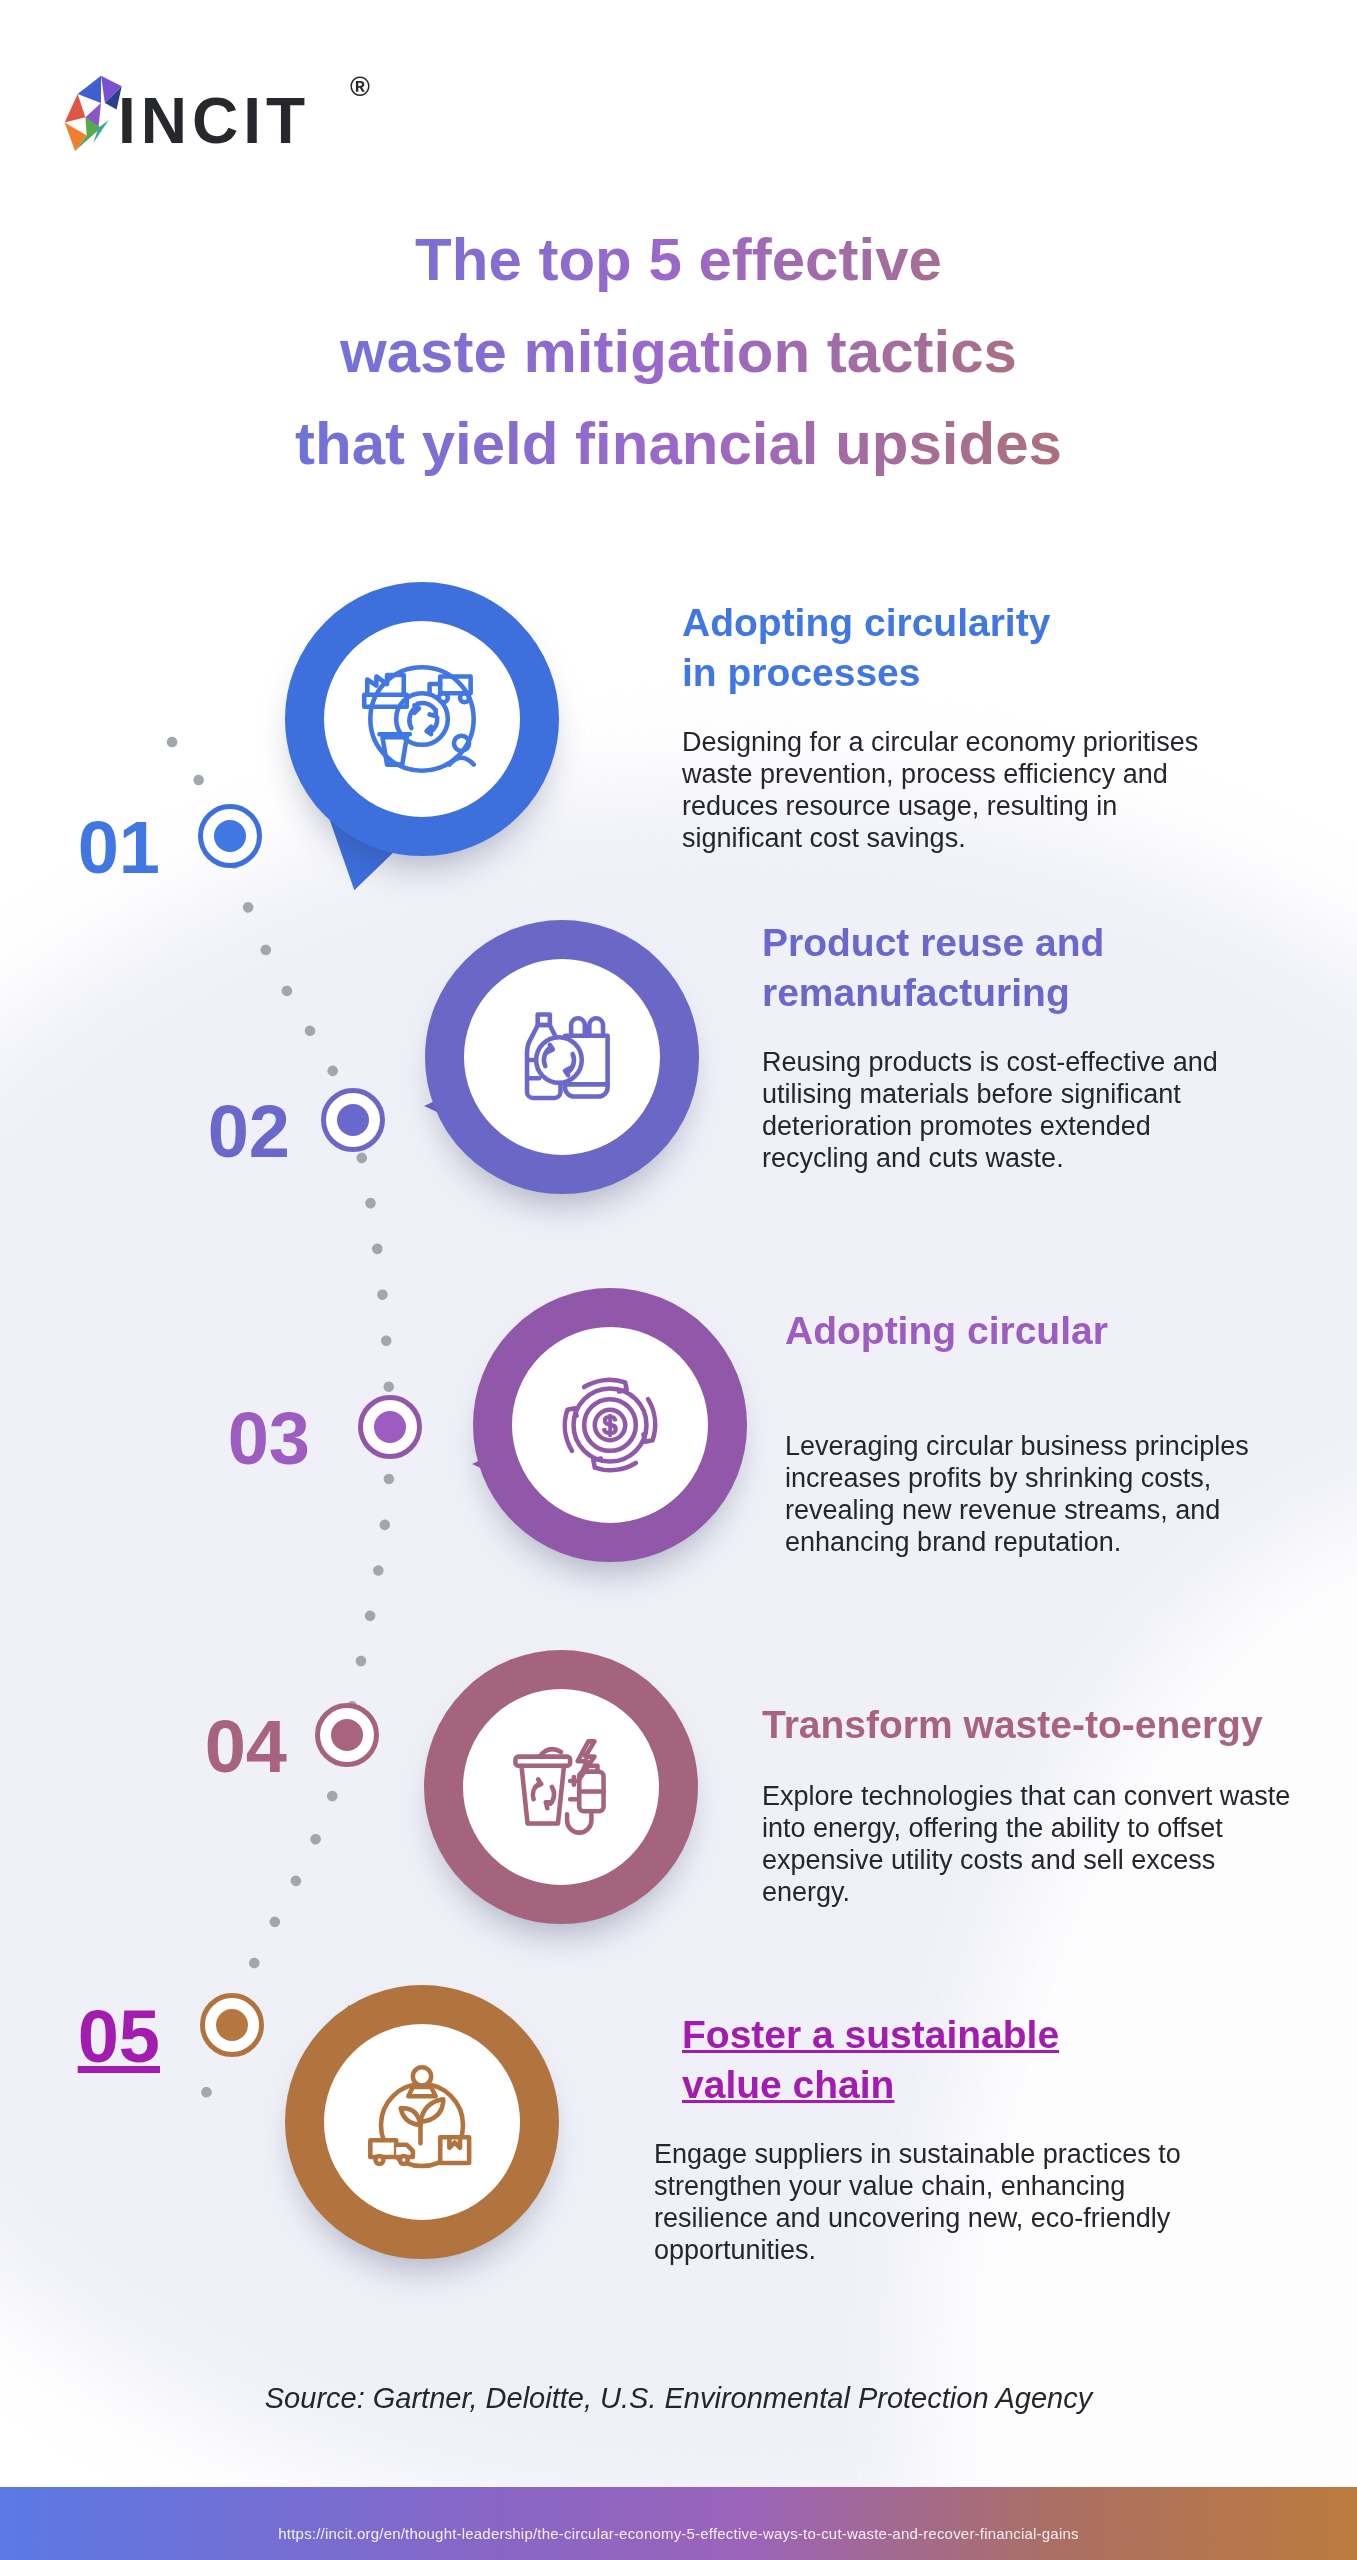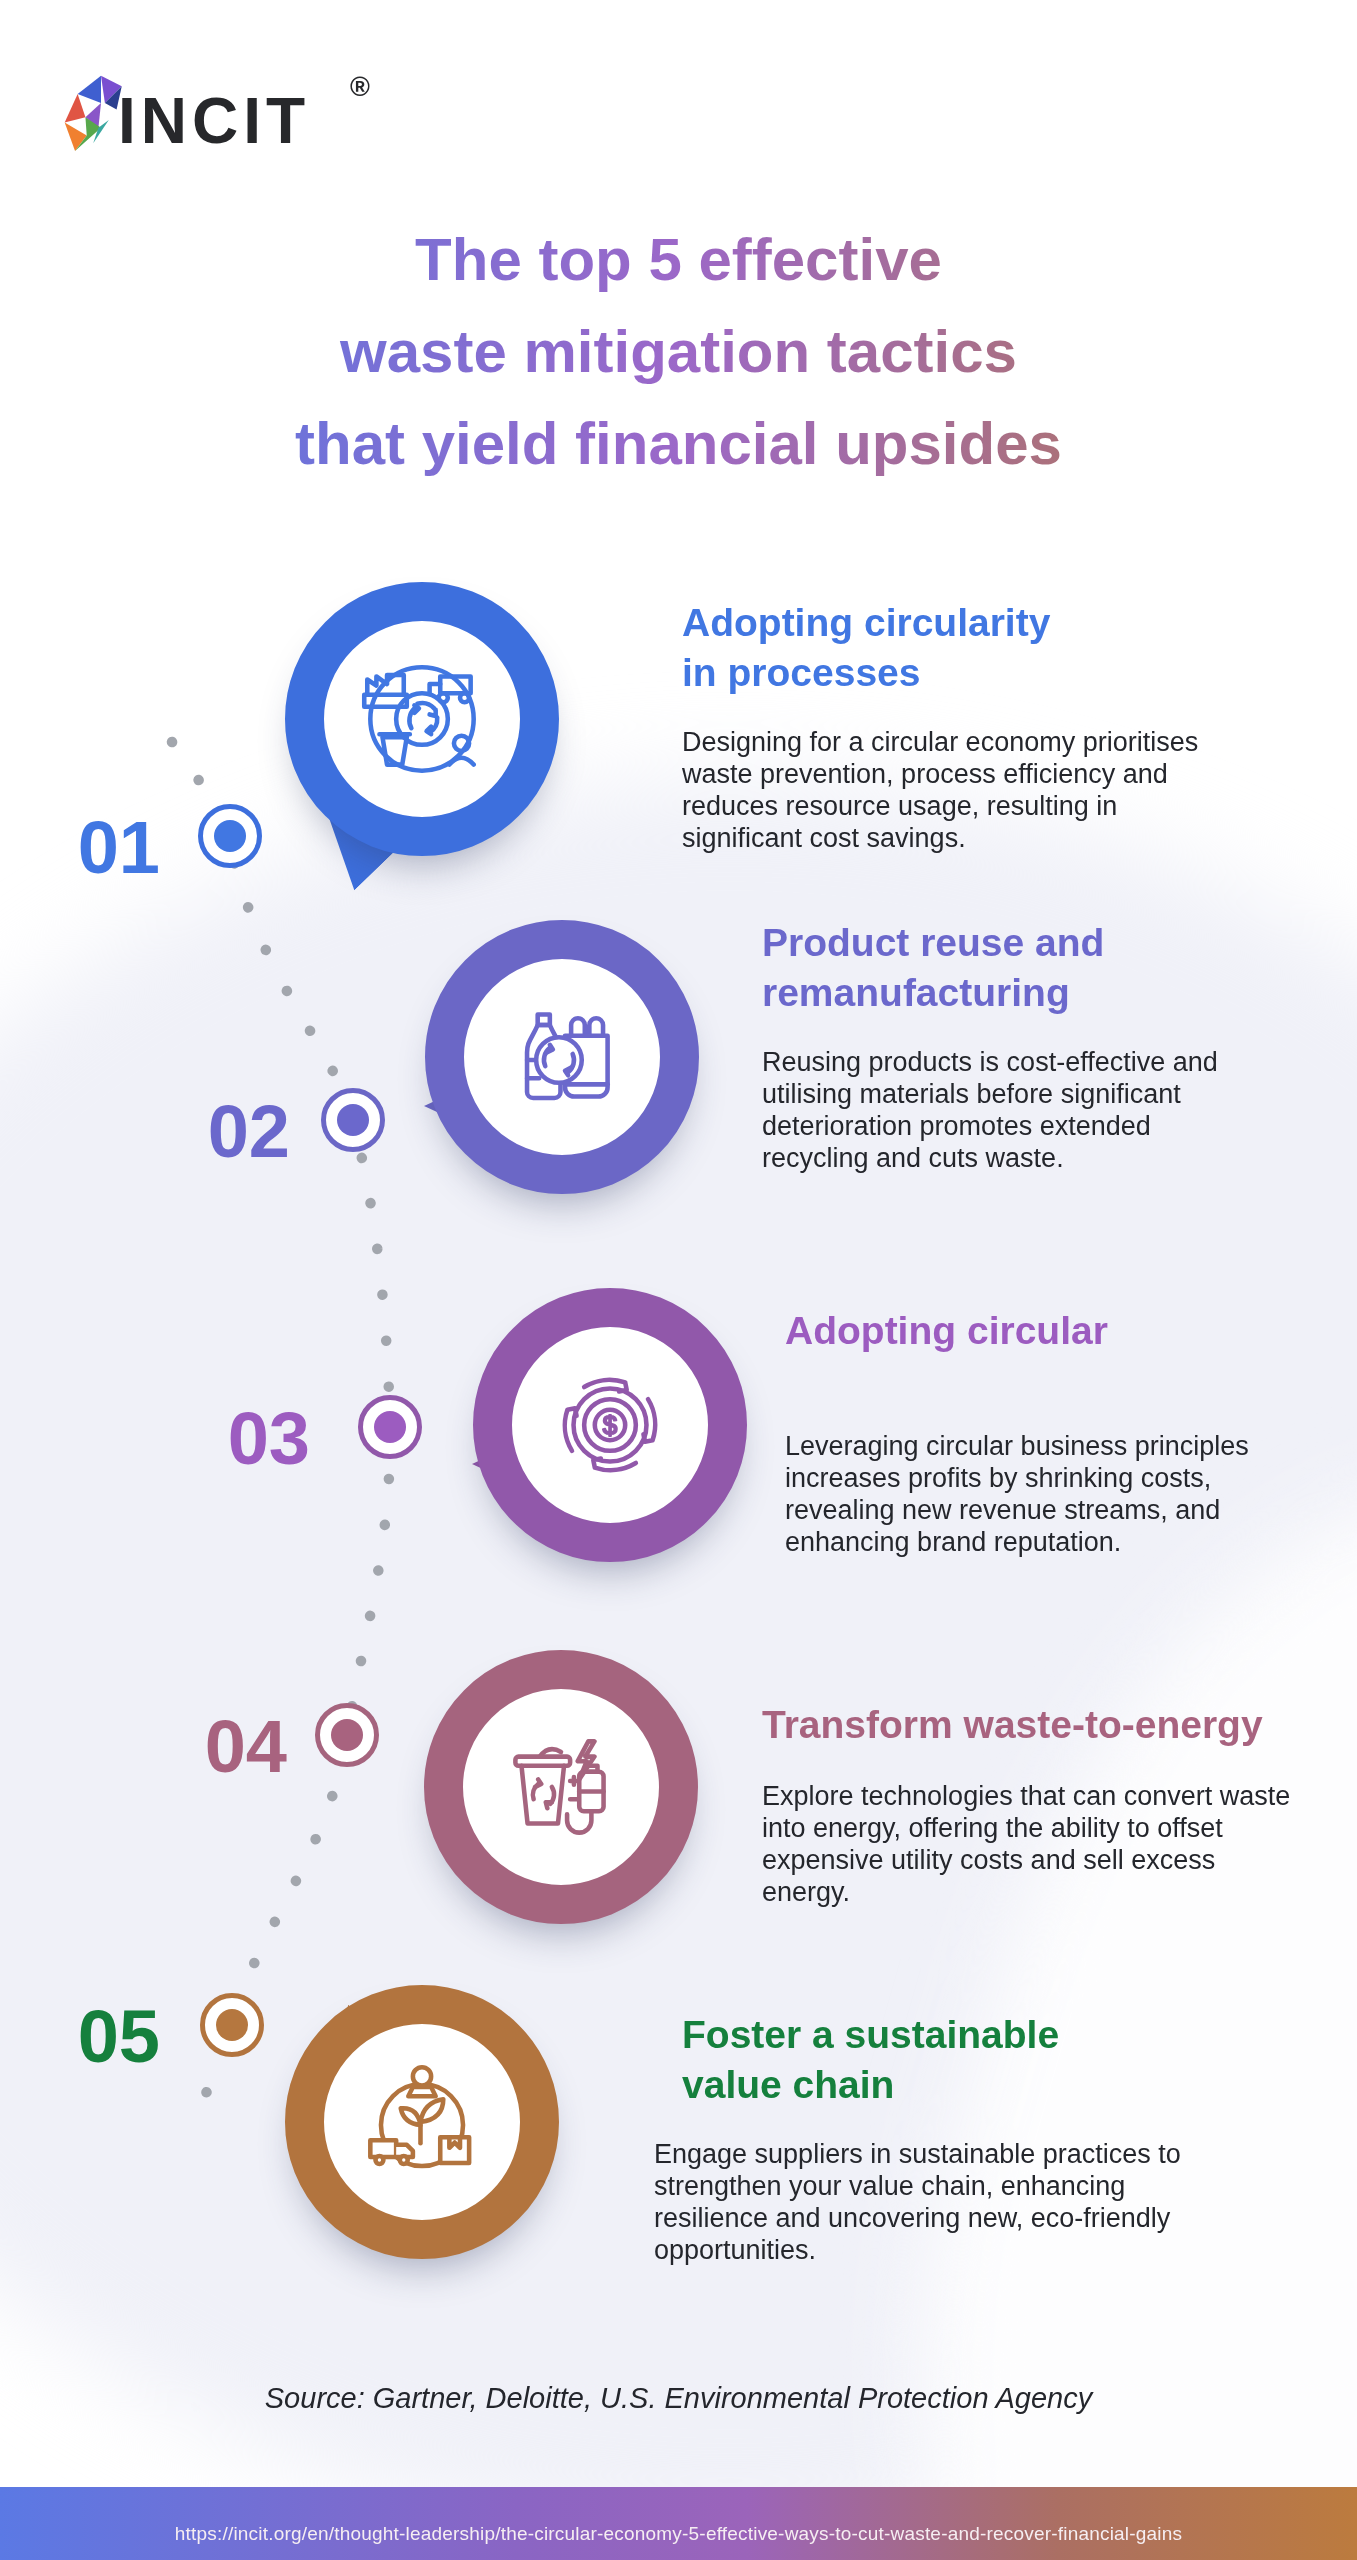--- a/index.html
+++ b/index.html
@@ -69,21 +69,21 @@
   }
   .ring svg { width:152px; height:152px; }
   .item-title { position:absolute; font-size:39px; line-height:50px; font-weight:700; }
   .item-body  { position:absolute; font-size:27px; line-height:32px; color:#24262c; }
 
   
   .c1 { color:#4177e2; }  .r1 { border-color:#3d6fdd; } .t1bg{ background:#3d6fdd; } .d1{ background:#4177e2; } .b1{ border-color:#3d6fdd; }
   .c2 { color:#6b68cc; }  .r2 { border-color:#6b67c6; } .t2bg{ background:#6b67c6; } .d2{ background:#6b68cc; } .b2{ border-color:#6b67c6; }
   .c3 { color:#9c5cc0; }  .r3 { border-color:#9158aa; } .t3bg{ background:#9158aa; } .d3{ background:#9c5cc0; } .b3{ border-color:#9158aa; }
   .c4 { color:#a8637f; }  .r4 { border-color:#a5647e; } .t4bg{ background:#a5647e; } .d4{ background:#a8637f; } .b4{ border-color:#a5647e; }
-  .c5 { color:#15803d; }  .r5 { border-color:#b2743e; } .t5bg{ background:#b2743e; } .d5{ background:#b5773f; } .b5{ border-color:#b2743e; }
+  .c5 { color:#a21caf;text-decoration:underline; }  .r5 { border-color:#b2743e; } .t5bg{ background:#b2743e; } .d5{ background:#b5773f; } .b5{ border-color:#b2743e; }
 
   
   .num1 { left:10px;  top:798px;  }
   .num2 { left:140px; top:1082px; }
   .num3 { left:160px; top:1389px; }
   .num4 { left:137px; top:1697px; }
   .num5 { left:10px;  top:1987px; }
 
   .bul1 { left:198px; top:804px;  }
   .bul2 { left:321px; top:1088px; }
@@ -119,21 +119,21 @@
   .source {
     position:absolute; left:0; top:2382px; width:1357px;
     text-align:center; font-style:italic; font-size:29px; color:#24262c;
   }
   .footer-bar {
     position:absolute; left:0; top:2487px; width:1357px; height:73px;
     background:linear-gradient(90deg,#5b79e4 0%, #8a65c4 38%, #9b64ba 55%, #ab6f63 78%, #bc7b3e 100%);
     display:flex; align-items:center; justify-content:center; z-index:3;
   }
   .footer-bar a {
-    color:#f6eef2; font-size:19px; letter-spacing:.2px; text-decoration:none;margin-top:20px;
+    color:#f6eef2; font-size:15px; letter-spacing:.2px; text-decoration:none;margin-top:20px;
   }
 </style>
 </head>
 <body>
 
 <div class="bg-tint"></div>
 <div class="bg-light-band"></div>
 
 <svg class="dots-svg" width="1357" height="2560" viewBox="0 0 1357 2560">
   <path d="M172,742 C205,792 224,808 228,836

